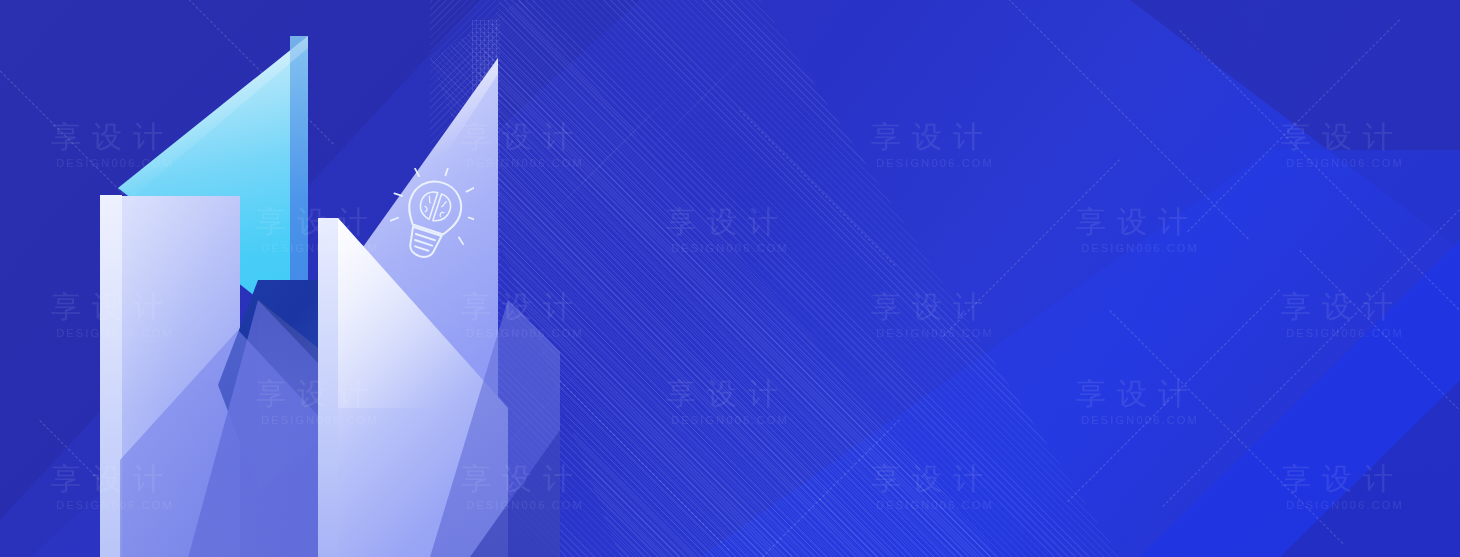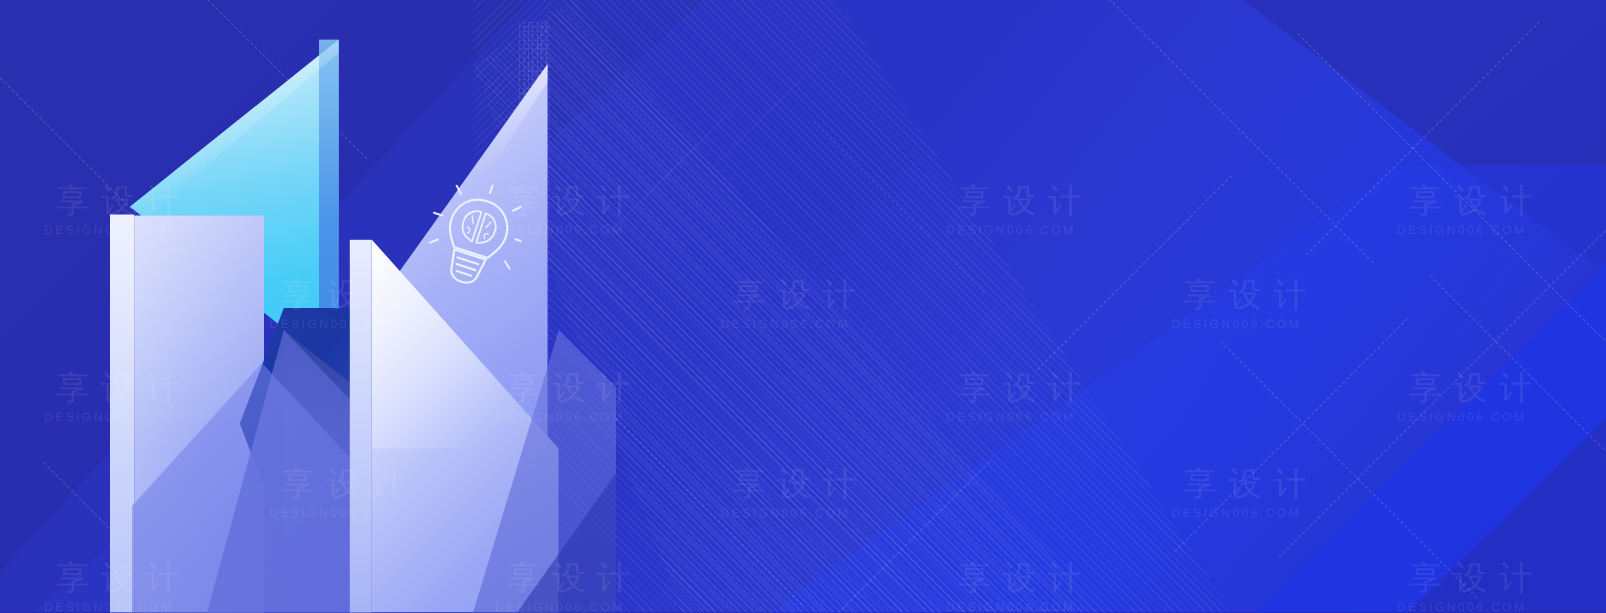--- a/index.html
+++ b/index.html
@@ -232,22 +232,22 @@
   .sub {
     font-size:15.5px; font-weight:bold; letter-spacing:.6px;
     color:#2ad4f2; line-height:1; white-space:nowrap;
   }
   .sub.s1 { margin-top:34px; }
   .sub.s2 { margin-top:17px; }
 
   
   .wm-layer { position:absolute; inset:0; pointer-events:none; }
   .wm {
-    position:absolute; text-align:left; color:#fff;
-    opacity:.085; user-select:none;margin-top:47px;
+    position:absolute; text-align:right; color:#fff;
+    opacity:.085; user-select:none;
   }
   .wm .cn {
     font-size:30px; letter-spacing:11px; font-weight:500; line-height:1.1;
     padding-left:11px;
   }
   .wm .en { font-size:11px; letter-spacing:2.2px; margin-top:4px; }
 </style>
 </head>
 <body>
 

